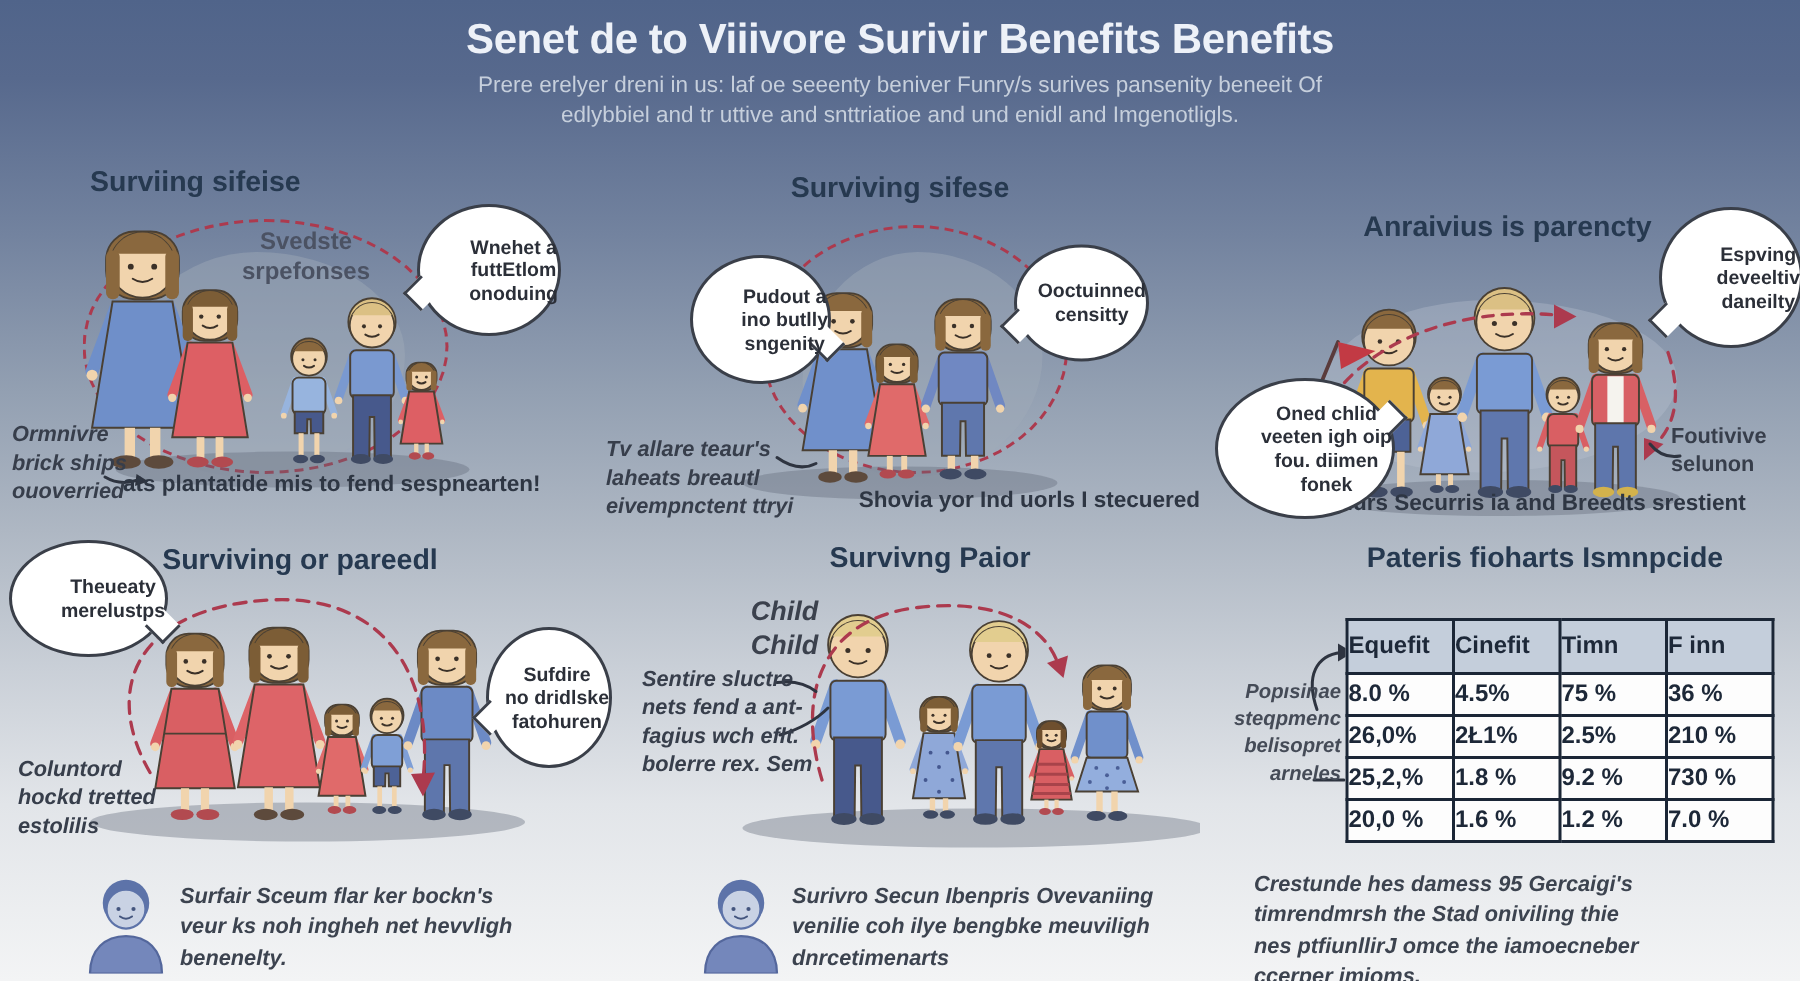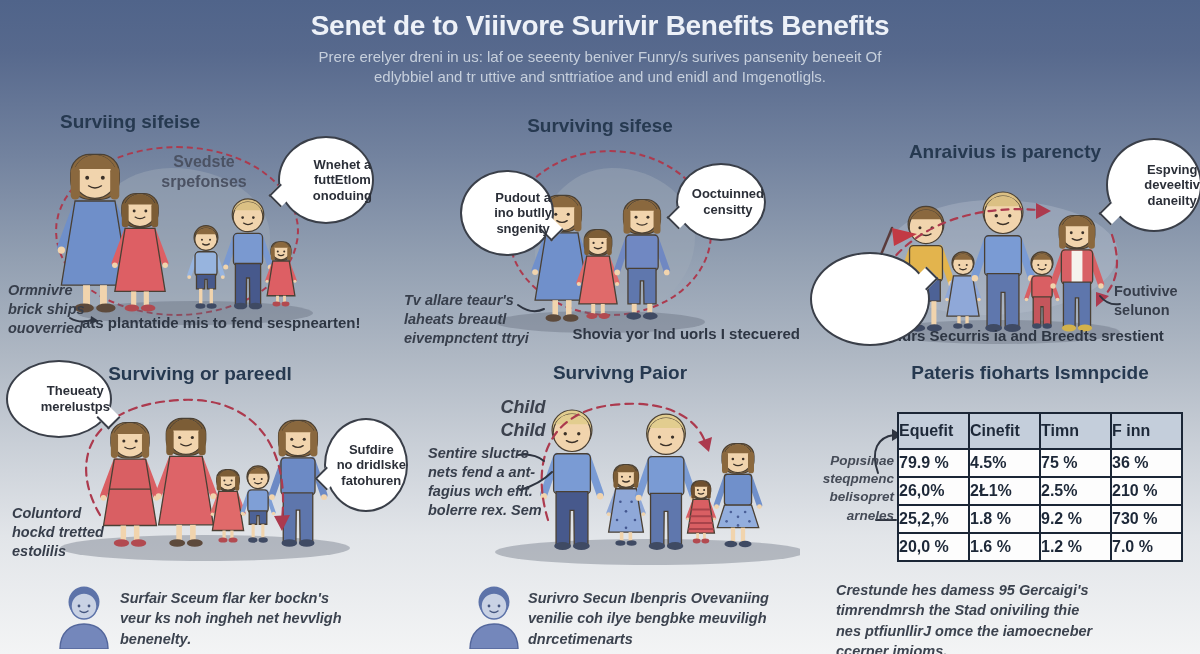--- a/index.html
+++ b/index.html
@@ -563,20 +563,24 @@
   <div class="abs caption" style="left:440px;top:325px;width:360px;text-align:right;">Shovia yor Ind uorls I stecuered</div>
 
   <div class="bubble" style="left:1106px;top:138px;width:92px;height:90px;">
     <div class="tail tail-bl" style="left:-6px;bottom:8px;"></div>
     <div class="btxt ml">Espving
 deveeltiv
 daneilty</div>
   </div>
   <div class="bubble" style="left:810px;top:252px;width:116px;height:90px;">
     <div class="tail tail-r" style="right:-7px;top:18%;"></div>
+    <div class="btxt ml">Oned chlid
+veeten igh oip
+fou. diimen
+fonek</div>
   </div>
   <div class="abs note ml" style="left:1114px;top:282px;width:86px;font-style:normal;">Foutivive
 selunon</div>
   <div class="abs caption" style="left:845px;top:327px;width:345px;text-align:center;">Ordiurs Securris ia and Breedts srestient</div>
 
   <div class="bubble" style="left:6px;top:360px;width:102px;height:74px;">
     <div class="tail tail-br" style="right:-7px;bottom:10px;"></div>
     <div class="btxt ml">Theueaty
 merelustps</div>
   </div>
@@ -601,21 +605,21 @@
       <thead>
         <tr>
           <th>Equefit</th>
           <th>Cinefit</th>
           <th>Timn</th>
           <th>F inn</th>
         </tr>
       </thead>
       <tbody>
         <tr>
-          <td>79.9 %</td>
+          <td>8.0 %</td>
           <td>4.5%</td>
           <td>75 %</td>
           <td>36 %</td>
         </tr>
         <tr>
           <td>26,0%</td>
           <td>2Ł1%</td>
           <td>2.5%</td>
           <td>210 %</td>
         </tr>

